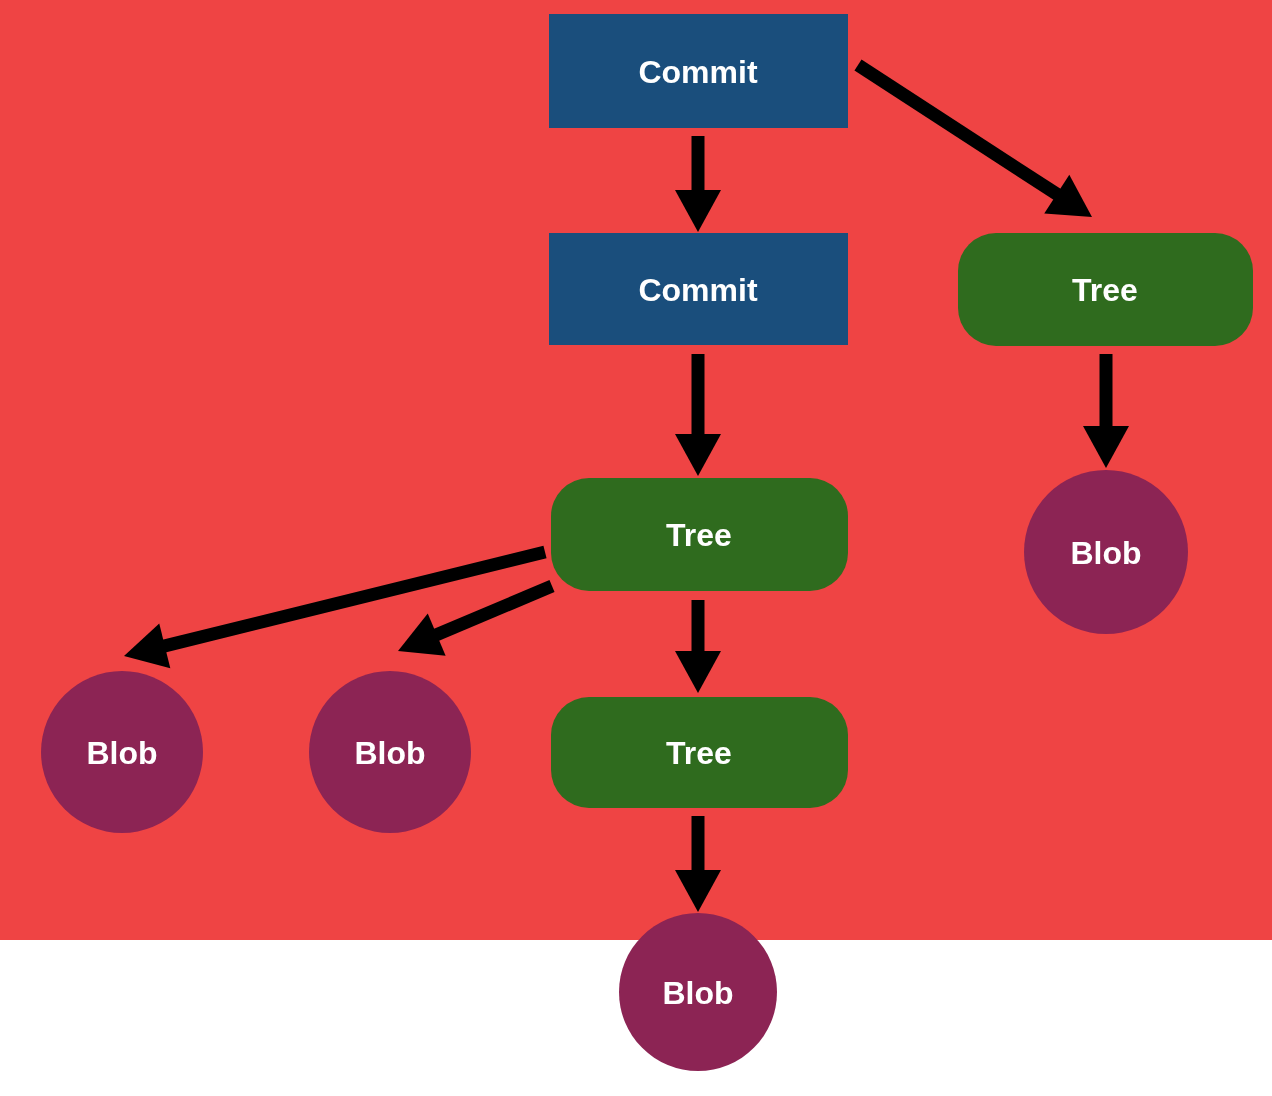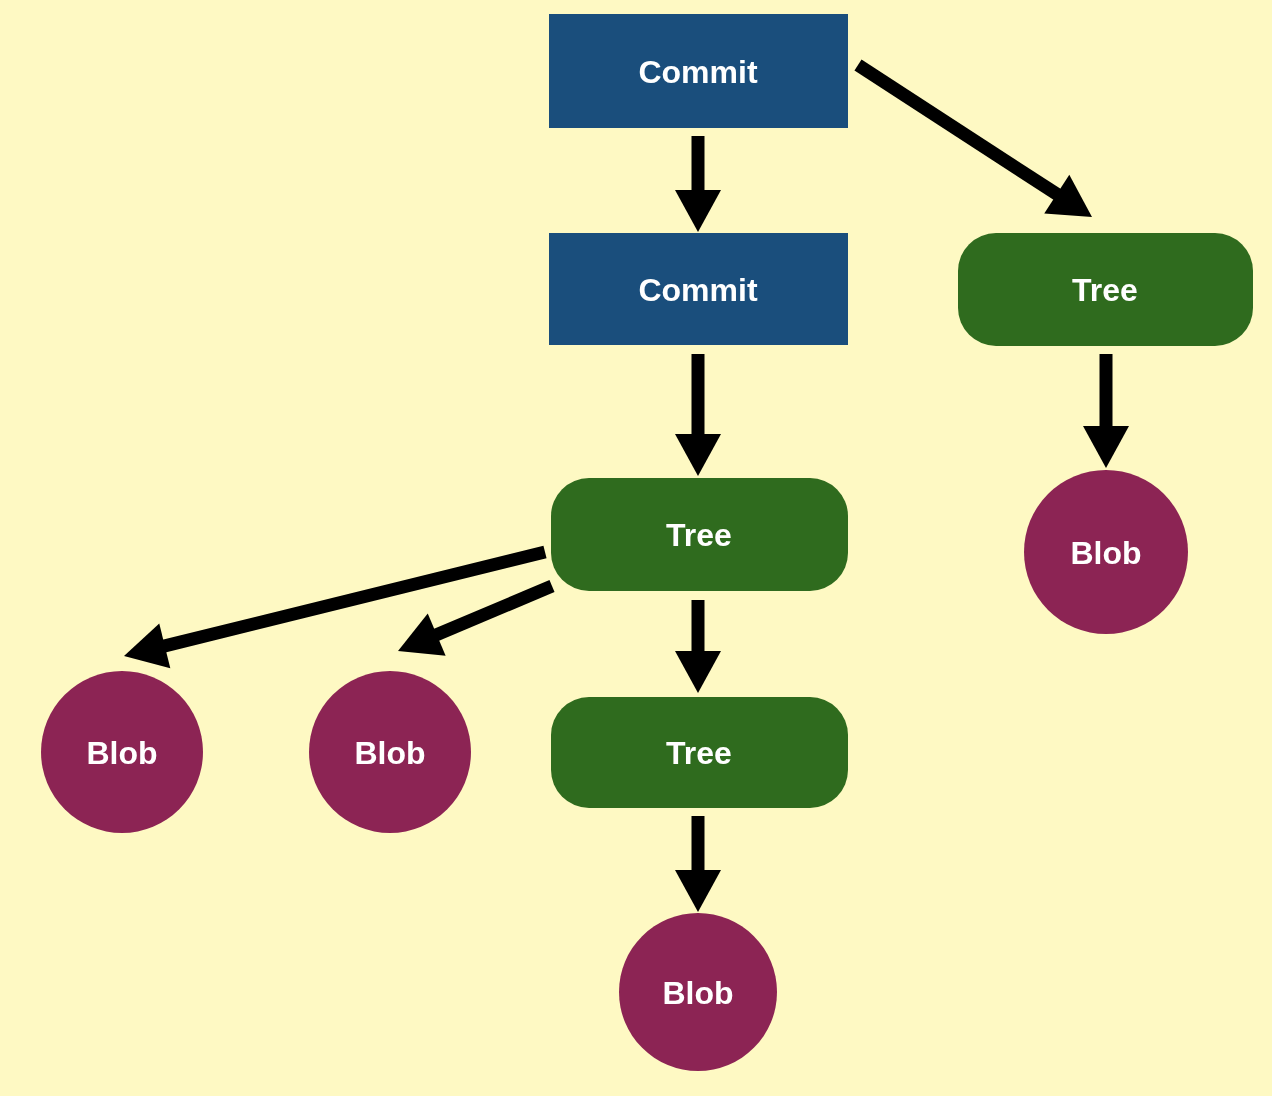--- a/index.html
+++ b/index.html
@@ -9,22 +9,22 @@
   }
   body {
     width: 1272px;
     height: 1096px;
     overflow: hidden;
     font-family: "Liberation Sans", sans-serif;
   }
   #diagram-root {
     position: relative;
     width: 1272px;
-    height: 1096px;
-    background: #fef9c3;
+    height: 940px;
+    background: #ef4444;
     text-align: center;
   }
   svg#git-object-graph {
     display: block;
     width: 1272px;
     height: 1096px;
   }
   .node-label {
     font-family: "Liberation Sans", sans-serif;
     font-weight: bold;

